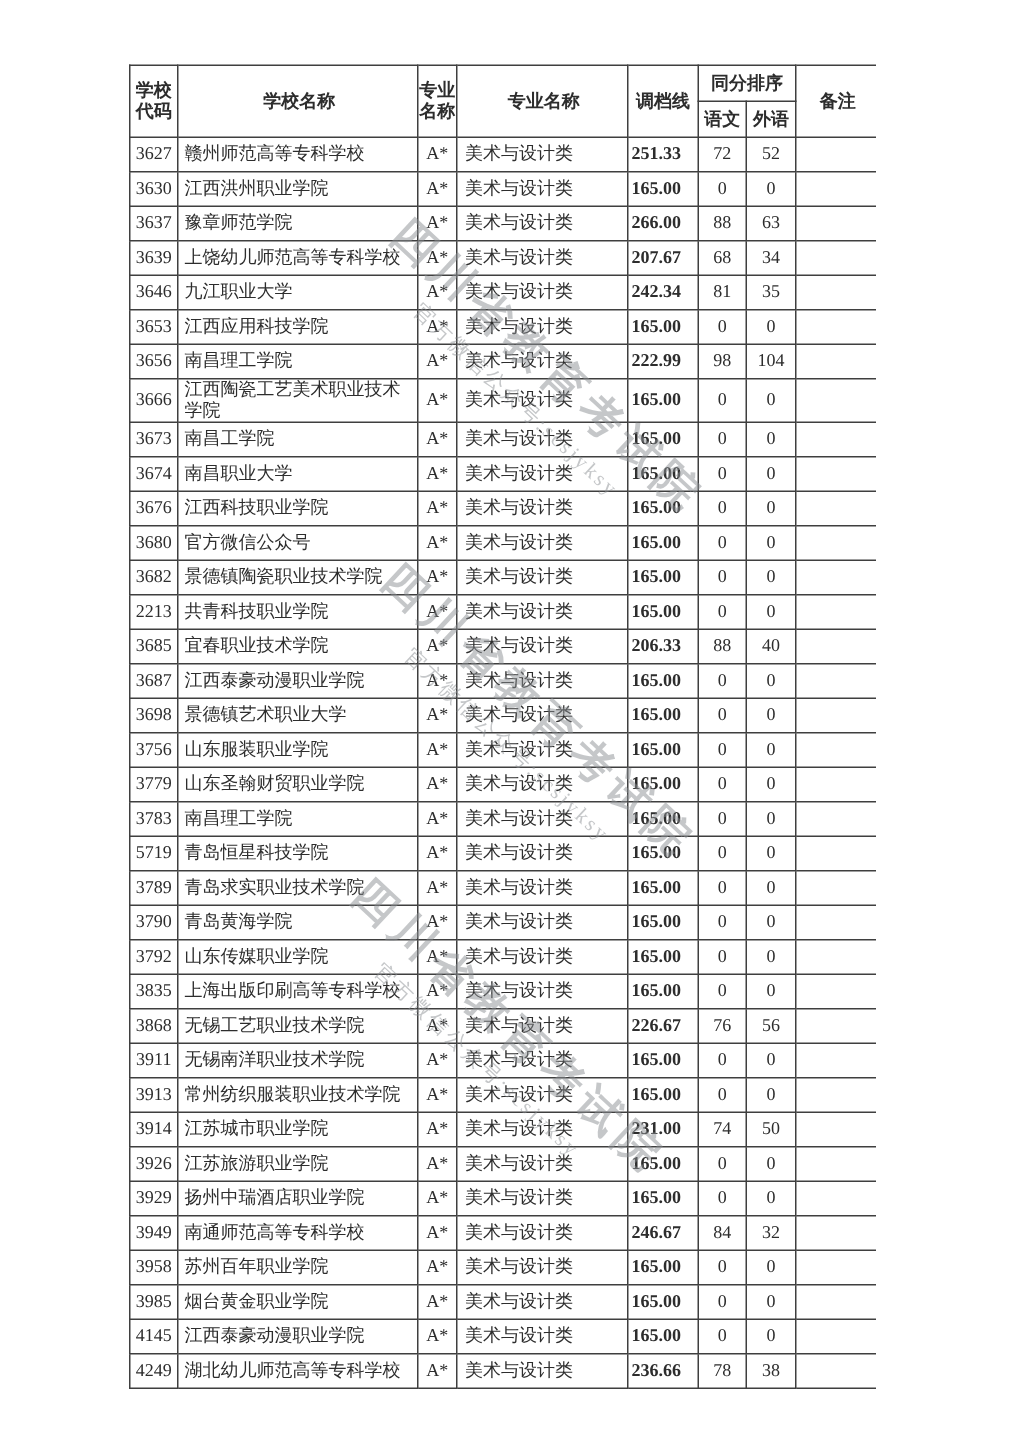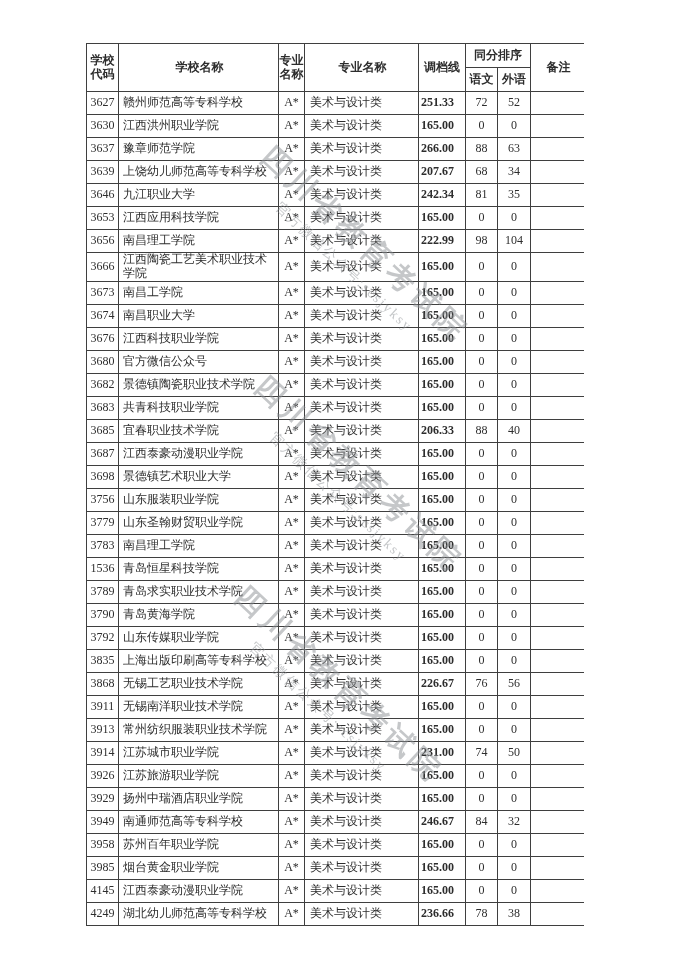--- a/index.html
+++ b/index.html
@@ -219,21 +219,21 @@
           <td class="col-code">3682</td>
           <td class="col-name">景德镇陶瓷职业技术学院</td>
           <td class="col-mcode">A*</td>
           <td class="col-mname">美术与设计类</td>
           <td class="col-score">165.00</td>
           <td class="col-chn">0</td>
           <td class="col-for">0</td>
           <td class="col-remark"></td>
         </tr>
         <tr>
-          <td class="col-code">3683</td>
+          <td class="col-code">2213</td>
           <td class="col-name">共青科技职业学院</td>
           <td class="col-mcode">A*</td>
           <td class="col-mname">美术与设计类</td>
           <td class="col-score">165.00</td>
           <td class="col-chn">0</td>
           <td class="col-for">0</td>
           <td class="col-remark"></td>
         </tr>
         <tr>
           <td class="col-code">3685</td>
@@ -289,21 +289,21 @@
           <td class="col-code">3783</td>
           <td class="col-name">南昌理工学院</td>
           <td class="col-mcode">A*</td>
           <td class="col-mname">美术与设计类</td>
           <td class="col-score">165.00</td>
           <td class="col-chn">0</td>
           <td class="col-for">0</td>
           <td class="col-remark"></td>
         </tr>
         <tr>
-          <td class="col-code">1536</td>
+          <td class="col-code">5719</td>
           <td class="col-name">青岛恒星科技学院</td>
           <td class="col-mcode">A*</td>
           <td class="col-mname">美术与设计类</td>
           <td class="col-score">165.00</td>
           <td class="col-chn">0</td>
           <td class="col-for">0</td>
           <td class="col-remark"></td>
         </tr>
         <tr>
           <td class="col-code">3789</td>

